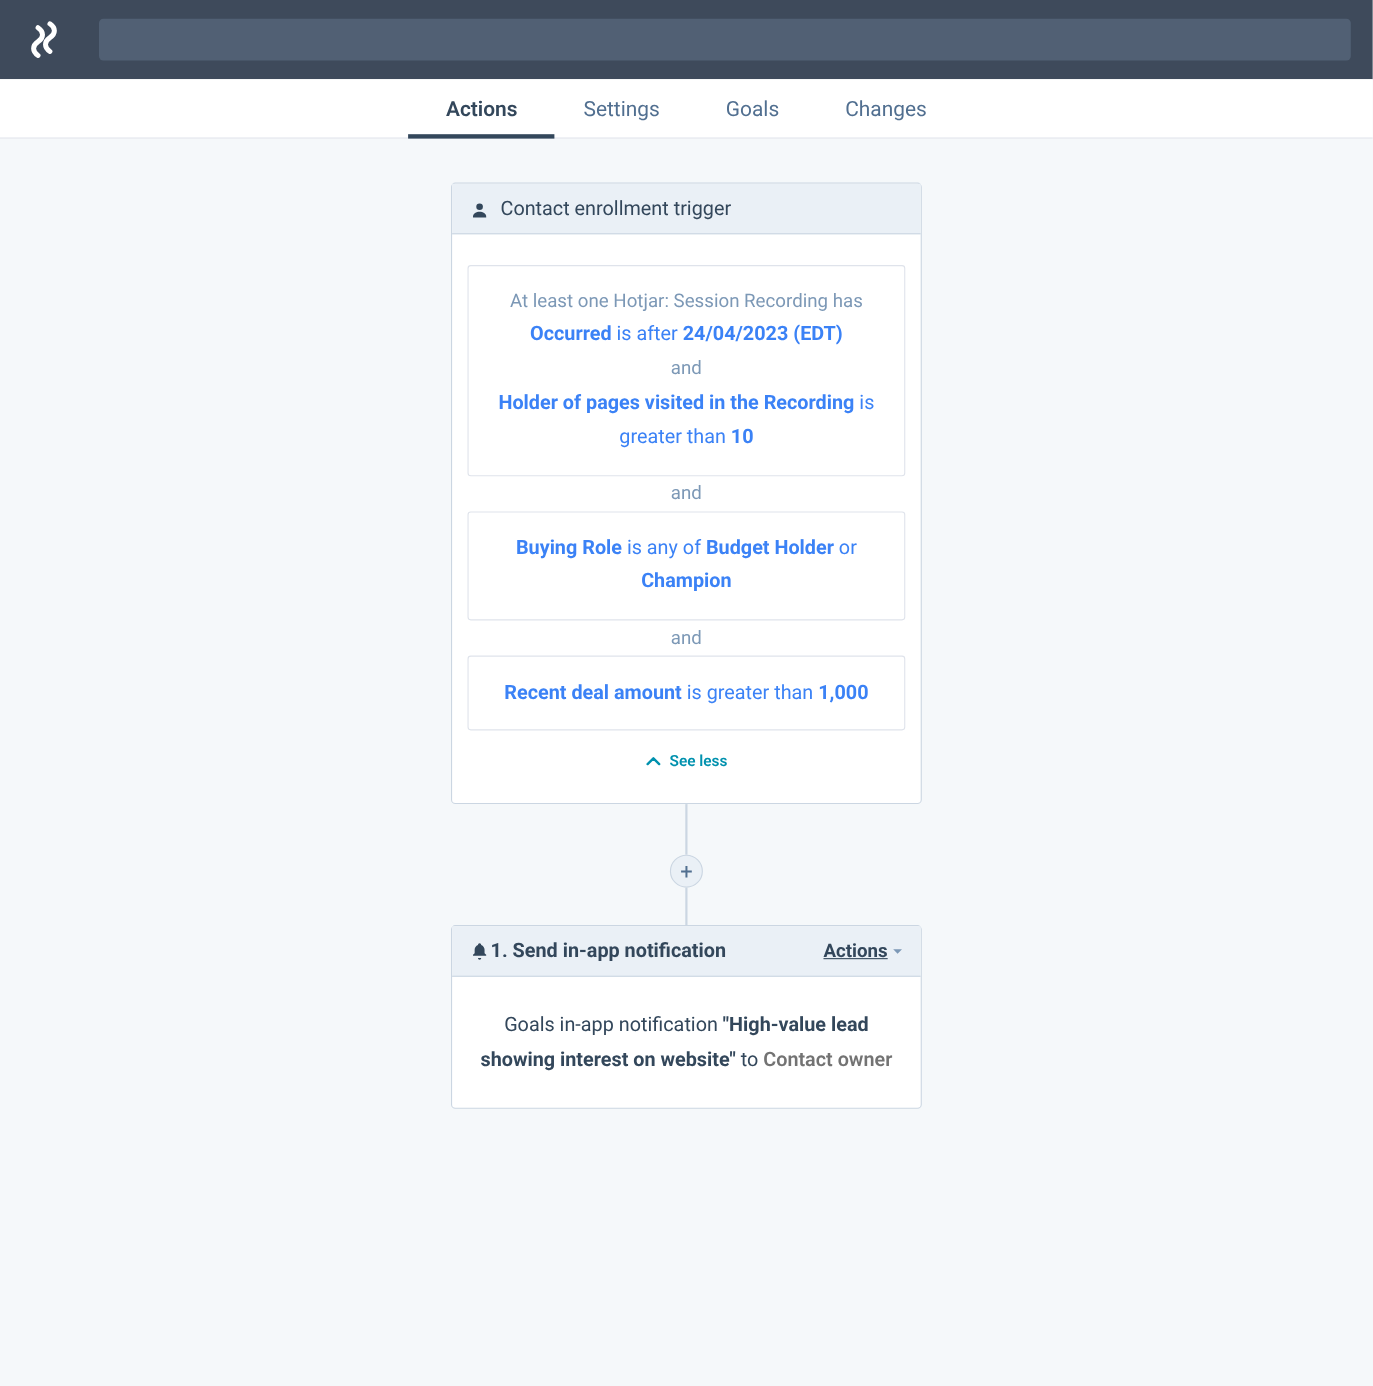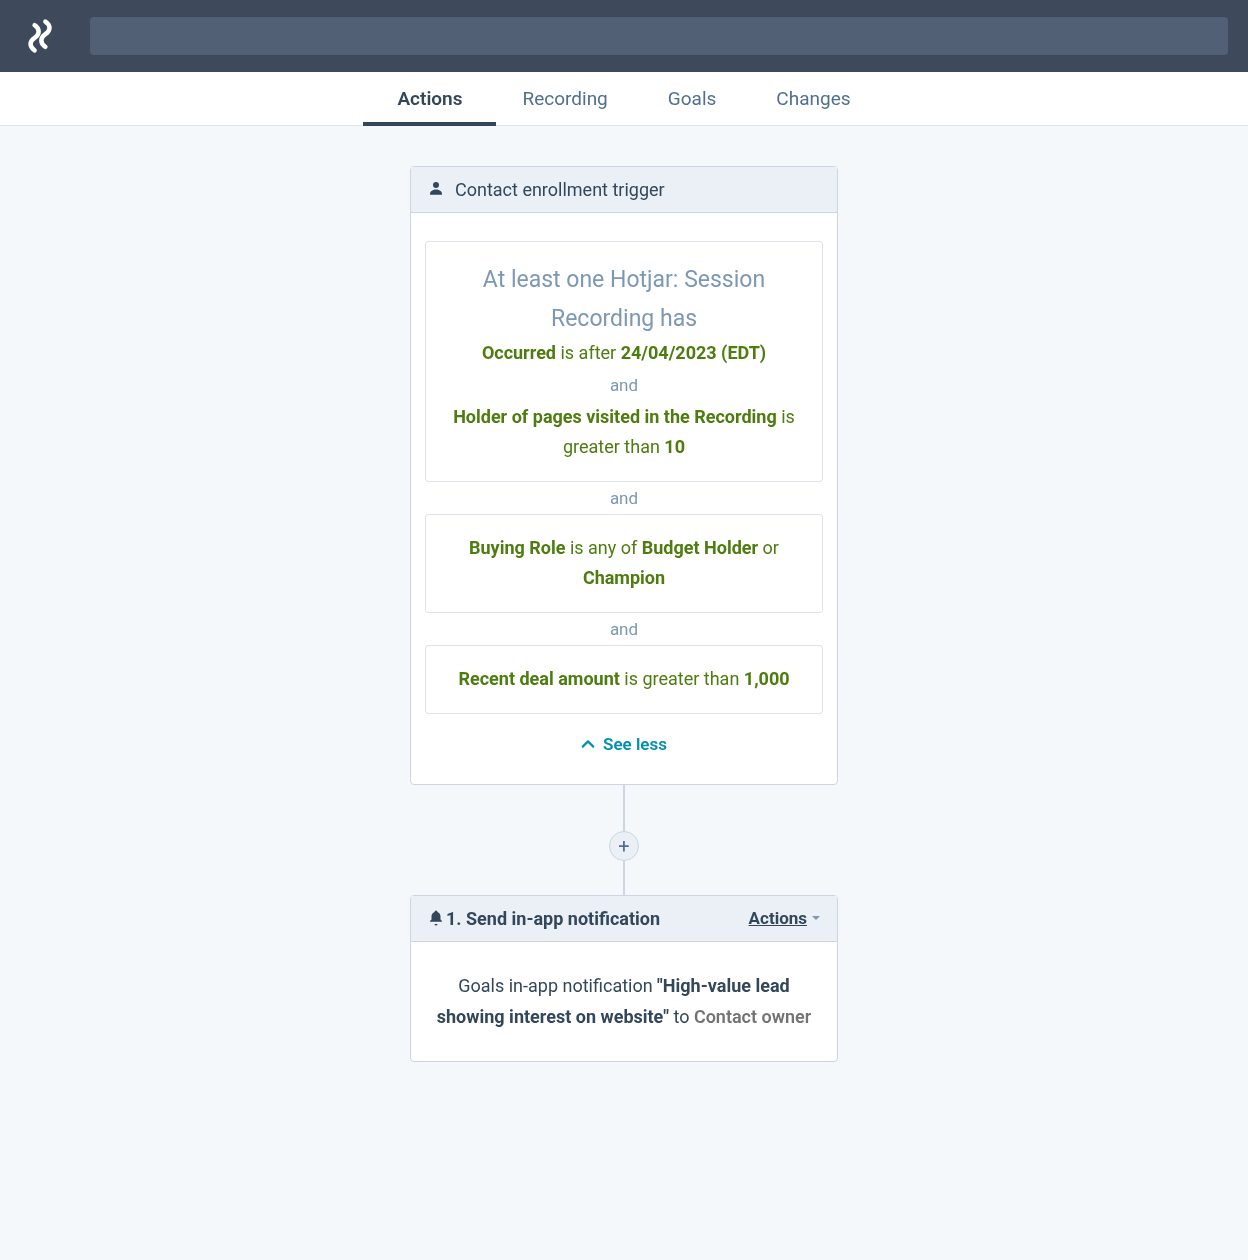--- a/index.html
+++ b/index.html
@@ -73,21 +73,21 @@
     width: 428px;
     background: #fff;
     border: 1px solid #cbd6e2;
     border-radius: 4px;
   }
   .card-header {
     background: #eaf0f6;
     border-bottom: 1px solid #cbd6e2;
     padding: 12px 16px;
     display: flex;
-    align-items: flex-start;
+    align-items: flex-end;
     gap: 10px;
   }
   .card-header .title {
     font-size: 18px;
     color: #33475b;
   }
   .header-icon {
     width: 18px;
     height: 18px;
     display: inline-flex;
@@ -109,44 +109,44 @@
     border-radius: 3px;
     margin: 0;
     padding: 18px 16px;
     text-align: center;
     font-size: 18px;
     line-height: 1.7;
   }
   .criteria-block.inner-first { border: none; }
   .criteria-intro {
     color: #7c98b6;
-    font-size: 23px;
-  }
-  .criteria-text { color: #4d7c0f; }
+    font-size: 17px;
+  }
+  .criteria-text { color: #3b82f6; }
   .criteria-text b { font-weight: 700; }
   .and-sep {
     text-align: center;
     color: #7c98b6;
     font-size: 17px;
     padding: 6px 0;
   }
   .and-sep-inner {
     text-align: center;
     color: #7c98b6;
     font-size: 17px;
     padding: 2px 0;
   }
   .criteria-wrap-outer { padding: 0; }
   .criteria-wrap-outer > .criteria-block { margin: 0; }
   .collapse-link {
     margin-top: 20px;
     text-align: center;
     color: #0091ae;
     font-weight: 600;
-    font-size: 17px;
+    font-size: 14px;
     cursor: pointer;
     display: flex;
     align-items: center;
     justify-content: center;
     gap: 8px;
   }
   .collapse-link svg { width: 14px; height: 14px; }
   .connector {
     width: 2px;
     height: 46px;
@@ -217,21 +217,21 @@
     <svg viewBox="0 0 40 40" fill="none">
       <path d="M14 8 C20 12 20 18 14 22 C8 26 8 32 14 36" stroke="#fff" stroke-width="5" stroke-linecap="round" fill="none"></path>
       <path d="M26 4 C32 8 32 14 26 18 C20 22 20 28 26 32" stroke="#fff" stroke-width="5" stroke-linecap="round" fill="none"></path>
     </svg>
   </div>
   <input class="searchbar" type="text" style="">
 </div>
 
 <div class="tabbar">
   <div class="tab active">Actions</div>
-  <div class="tab">Recording</div>
+  <div class="tab">Settings</div>
   <div class="tab">Goals</div>
   <div class="tab">Changes</div>
 </div>
 
 <div class="canvas">
 
   <div class="card">
     <div class="card-header">
       <span class="header-icon">
         <svg viewBox="0 0 24 24" fill="currentColor">

